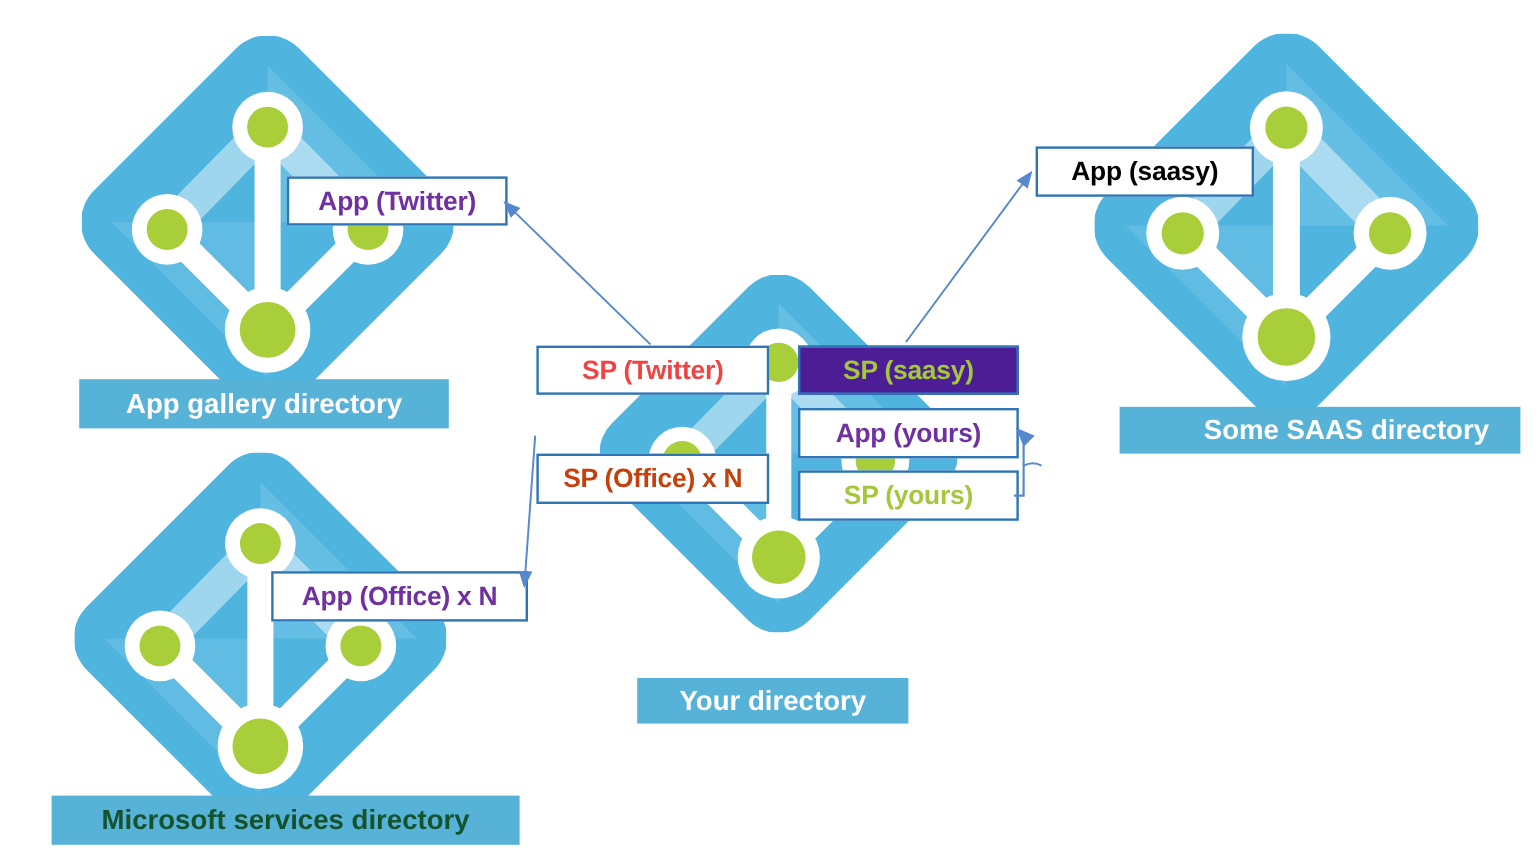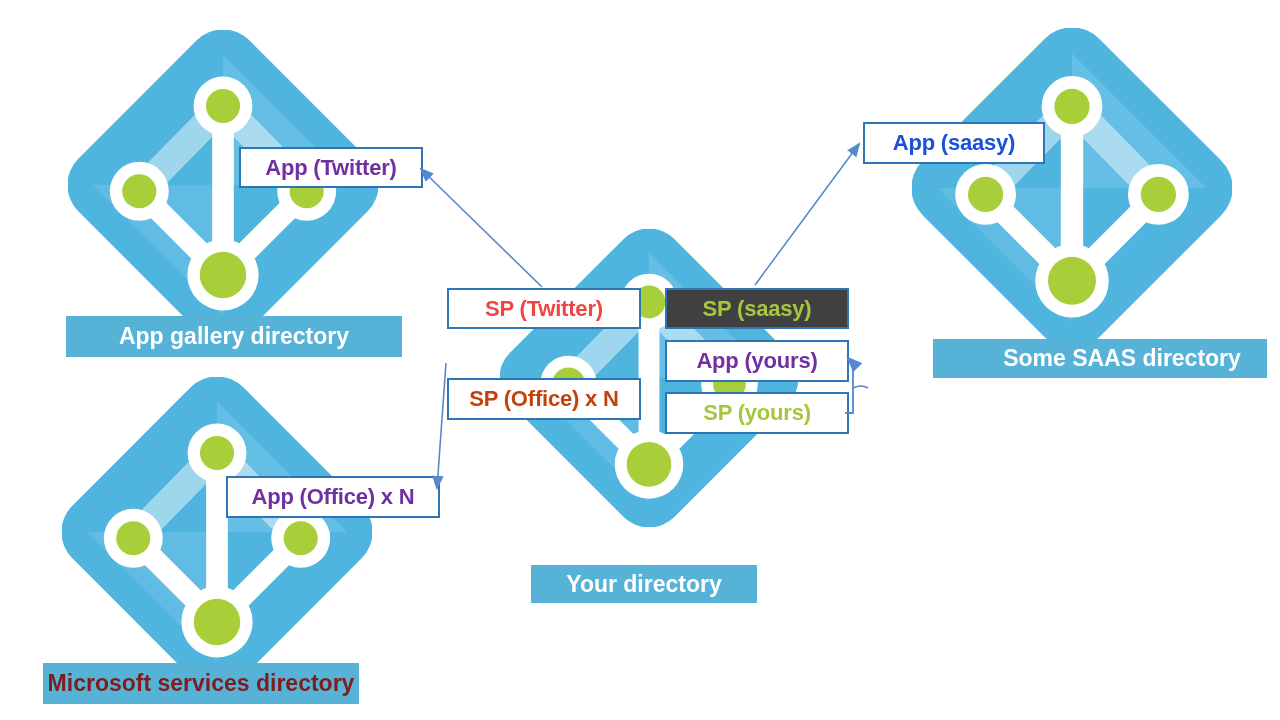--- a/index.html
+++ b/index.html
@@ -72,30 +72,30 @@
         <use href="#aad-symbol"></use>
       </svg>
       <svg class="aad-icon" width="298" height="298" style="left: 500px; top: 229px;">
         <use href="#aad-symbol"></use>
       </svg>
       <svg class="aad-icon" width="320" height="320" style="left: 912px; top: 28px;">
         <use href="#aad-symbol"></use>
       </svg>
     </div>
   <div id="banners-layer">
-      <div class="banner" style="left: 66px; top: 316px; width: 336px; height: 41px; background: rgb(87, 178, 216); color: rgb(255, 255, 255);">App gallery directory</div>
-      <div class="banner" style="left: 43px; top: 663px; width: 316px; height: 41px; background: rgb(87, 178, 216); color: #7f1d1d;">Microsoft services directory</div>
+      <div class="banner" style="left: 66px; top: 316px; width: 308px; height: 41px; background: rgb(87, 178, 216); color: rgb(255, 255, 255);">App gallery directory</div>
+      <div class="banner" style="left: 43px; top: 663px; width: 390px; height: 41px; background: rgb(87, 178, 216); color: #14532d;">Microsoft services directory</div>
       <div class="banner" style="left: 531px; top: 529px; width: 226px; height: 38px; background: rgb(87, 178, 216); color: rgb(255, 255, 255); margin-top: 36px;">Your directory</div>
       <div class="banner" style="left: 933px; top: 339px; width: 290px; height: 39px; background: rgb(87, 178, 216); color: rgb(255, 255, 255); padding-left: 44px;">Some SAAS directory</div>
     </div>
   <div id="labels-layer">
       <div class="label-box" style="left: 239px; top: 147px; width: 180px; height: 37px; border: 2px solid rgb(46, 117, 182); background: rgb(255, 255, 255); color: rgb(112, 48, 160);">App (Twitter)</div>
-      <div class="label-box" style="left: 863px; top: 122px; width: 178px; height: 38px; border: 2px solid rgb(46, 117, 182); background: rgb(255, 255, 255); color: #1d4ed8;">App (saasy)</div>
+      <div class="label-box" style="left: 863px; top: 122px; width: 178px; height: 38px; border: 2px solid rgb(46, 117, 182); background: rgb(255, 255, 255); color: #000000;">App (saasy)</div>
       <div class="label-box" style="left: 447px; top: 288px; width: 190px; height: 37px; border: 2px solid rgb(46, 117, 182); background: rgb(255, 255, 255); color: #ef4444;">SP (Twitter)</div>
-      <div class="label-box" style="left: 665px; top: 288px; width: 180px; height: 37px; border: 2px solid rgb(46, 117, 182); background: #404040; color: rgb(164, 199, 60);">SP (saasy)</div>
+      <div class="label-box" style="left: 665px; top: 288px; width: 180px; height: 37px; border: 2px solid rgb(46, 117, 182); background: #4c1d95; color: rgb(164, 199, 60);">SP (saasy)</div>
       <div class="label-box" style="left: 447px; top: 358px; width: 190px; height: 38px; border: 2px solid rgb(46, 117, 182); background: rgb(255, 255, 255); color: #c2410c; margin-top: 20px;">SP (Office) x N</div>
       <div class="label-box" style="left: 665px; top: 340px; width: 180px; height: 38px; border: 2px solid rgb(46, 117, 182); background: rgb(255, 255, 255); color: rgb(112, 48, 160);">App (yours)</div>
       <div class="label-box" style="left: 665px; top: 392px; width: 180px; height: 38px; border: 2px solid rgb(46, 117, 182); background: rgb(255, 255, 255); color: rgb(164, 199, 60);">SP (yours)</div>
       <div class="label-box" style="left: 226px; top: 476px; width: 210px; height: 38px; border: 2px solid rgb(46, 117, 182); background: rgb(255, 255, 255); color: rgb(112, 48, 160); text-align: right;">App (Office) x N</div>
     </div>
 
   <svg id="arrow-layer" width="1280" height="720">
       <line x1="542" y1="287" x2="421" y2="169" stroke="#5688CE" stroke-width="1.6" marker-end="url(#arrowhead)"></line>
       <line x1="755" y1="285" x2="859" y2="144" stroke="#5688CE" stroke-width="1.6" marker-end="url(#arrowhead)"></line>
       <line x1="446" y1="363" x2="437" y2="488" stroke="#5688CE" stroke-width="1.6" marker-end="url(#arrowhead)"></line>

